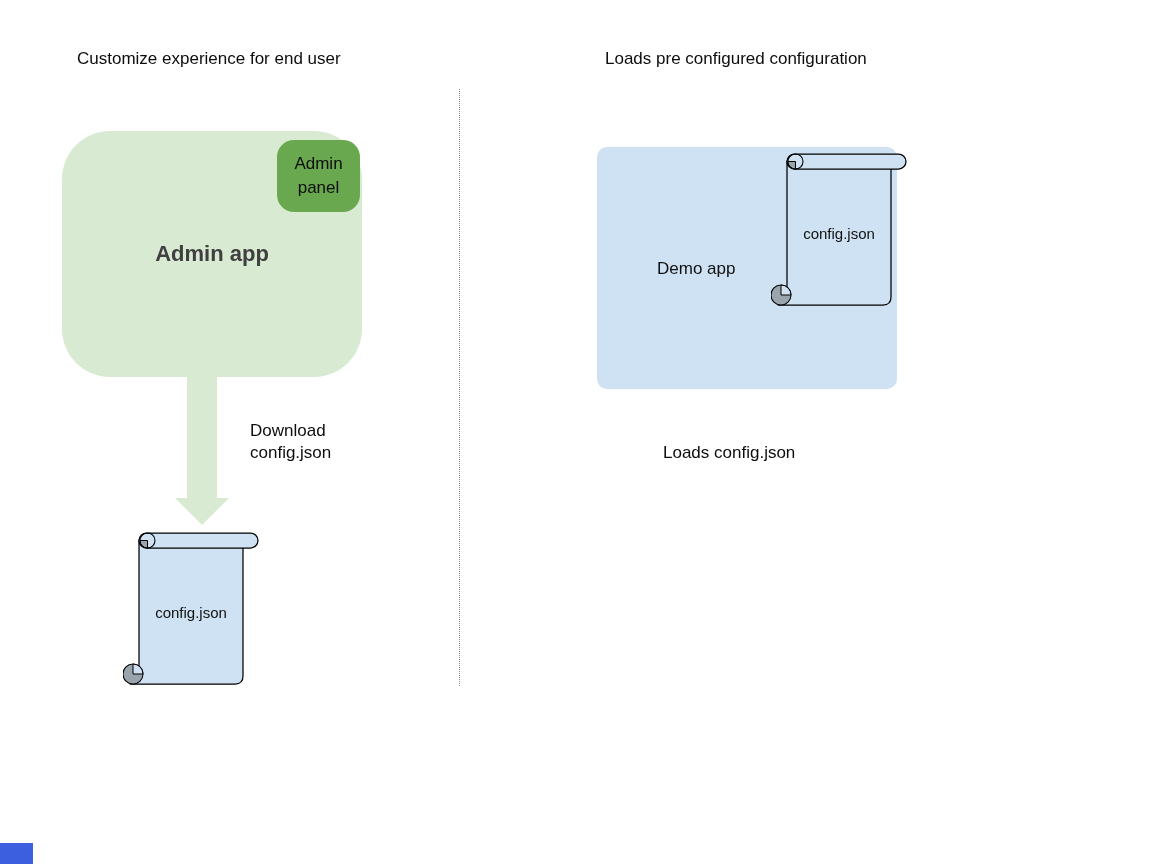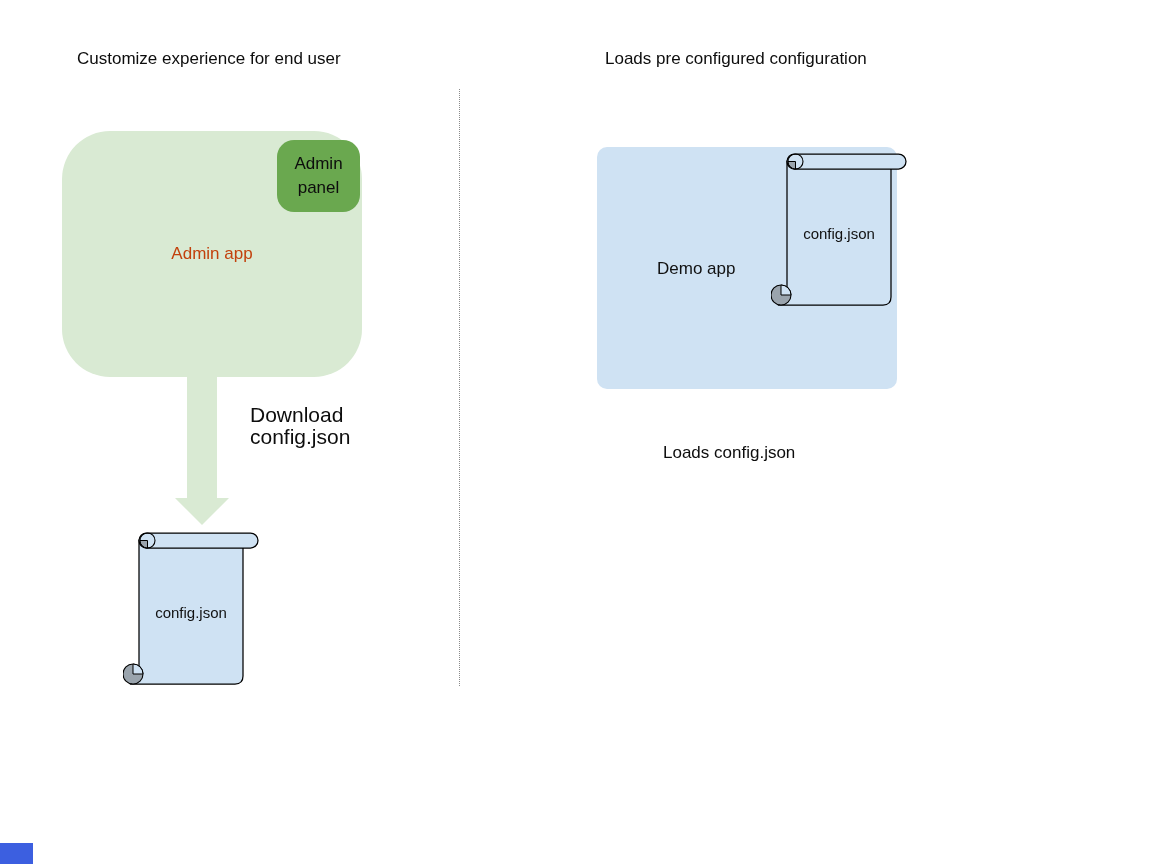--- a/index.html
+++ b/index.html
@@ -8,36 +8,36 @@
     font-family:"Liberation Sans", sans-serif;color:#111;
   }
   .title{position:absolute;font-size:17px;line-height:20px;color:#0d0d0d;white-space:nowrap;}
   .divider{position:absolute;left:459px;top:89px;height:597px;width:0;border-left:1px dotted #8a8a8a;}
 
   .admin-box{
     position:absolute;left:62px;top:131px;width:300px;height:246px;
     background:var(--app-green);border-radius:48px;
     display:flex;align-items:center;justify-content:center;
   }
-  .admin-box .app-label{font-size:17px;color:#c2410c;}
+  .admin-box .app-label{font-size:22px;color:#404040;font-weight:bold;}
   .badge{
     position:absolute;right:2px;top:9px;width:83px;height:72px;
     background:var(--badge-green);border-radius:17px;
     display:flex;align-items:center;justify-content:center;text-align:center;
     font-size:17px;line-height:24px;color:#0d0d0d;
   }
 
   .demo-box{
     position:absolute;left:597px;top:147px;width:300px;height:242px;
     background:var(--app-blue);border-radius:10px;
   }
   .demo-box .app-label{position:absolute;left:60px;top:112px;font-size:17px;color:#111;white-space:nowrap;}
 
   .arrow-svg{position:absolute;left:172px;top:377px;}
-  .label-download{position:absolute;left:250px;top:404px;font-size:21px;line-height:22px;color:#0d0d0d;}
+  .label-download{position:absolute;left:250px;top:420px;font-size:17px;line-height:22px;color:#0d0d0d;}
   .caption{position:absolute;left:627px;top:443px;font-size:17px;color:#0d0d0d;white-space:nowrap;margin-left:36px;}
 
   .scroll{position:absolute;}
   .scroll-left{left:123px;top:530px;}
   .scroll-right{left:771px;top:151px;}
   .scroll text{font-size:15px;fill:#111;font-family:"Liberation Sans",sans-serif;}
 
   .corner-chip{position:absolute;left:0;top:843px;width:33px;height:21px;background:var(--corner-blue);}
 </style>
 </head>

